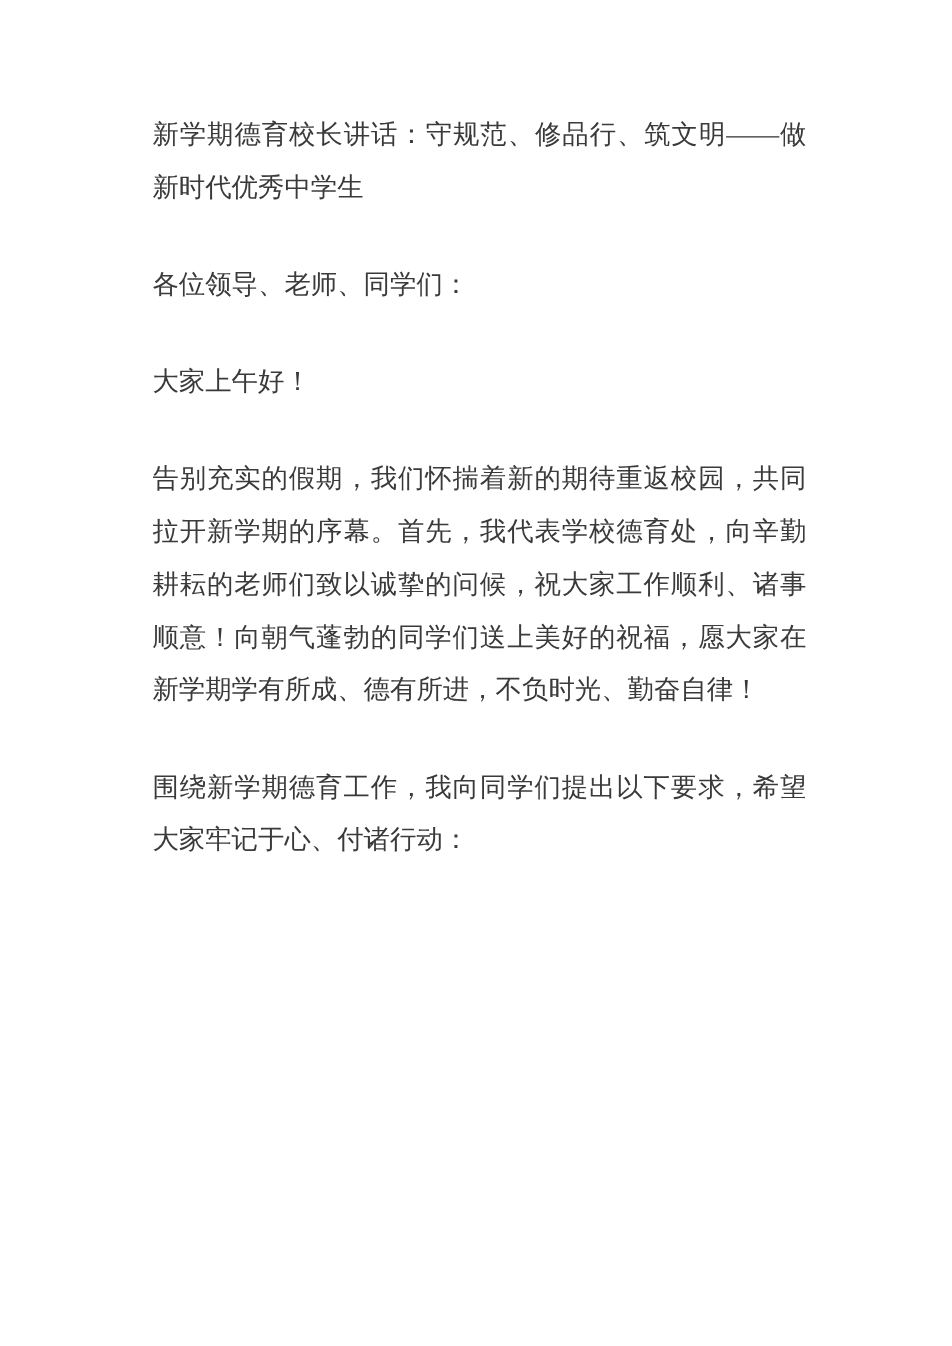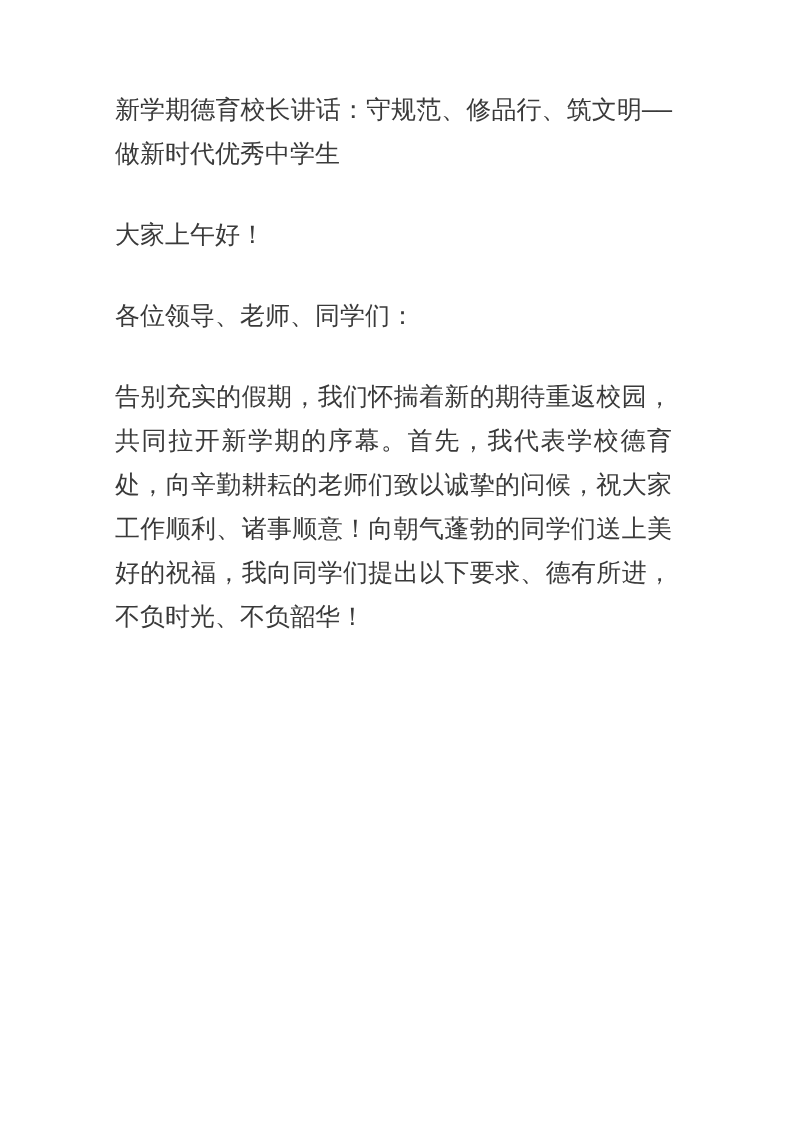--- a/index.html
+++ b/index.html
@@ -19,36 +19,36 @@
     margin-left: 115px;
     width: 557px;
     color: #3a3a3a;
     font-size: 18.5px;
     line-height: 44px;
     text-align: justify;
     letter-spacing: 0;
   }
   .doc-title,
   .doc-para {
-    margin: 0 0 37px 0;
+    margin: 0 0 37px 12px;
     font-weight: normal;
-    font-size: 25px;
+    font-size: 22px;
     line-height: 44px;
     text-align: justify;
     word-break: normal;
-    font-family: Liberation Mono, monospace;
   }
   
 </style>
 </head>
 <body>
 
 <div class="doc">
   <h1 class="doc-title">新学期德育校长讲话：守规范、修品行、筑文明——做新时代优秀中学生</h1>
 
+  <p class="doc-para">各位领导、老师、同学们：</p>
+
   <p class="doc-para">大家上午好！</p>
 
-  <p class="doc-para">各位领导、老师、同学们：</p>
-
-  <p class="doc-para">告别充实的假期，我们怀揣着新的期待重返校园，共同拉开新学期的序幕。首先，我代表学校德育处，向辛勤耕耘的老师们致以诚挚的问候，祝大家工作顺利、诸事顺意！向朝气蓬勃的同学们送上美好的祝福，我向同学们提出以下要求、德有所进，不负时光、不负韶华！</p>
+  <p class="doc-para">告别充实的假期，我们怀揣着新的期待重返校园，共同拉开新学期的序幕。首先，我代表学校德育处，向辛勤耕耘的老师们致以诚挚的问候，祝大家工作顺利、诸事顺意！向朝气蓬勃的同学们送上美好的祝福，愿大家在新学期学有所成、德有所进，不负时光、勤奋自律！</p>
 
 
+  <p class="doc-para">围绕新学期德育工作，我向同学们提出以下要求，希望大家牢记于心、付诸行动：</p>
 </div>
 
 </body></html>

